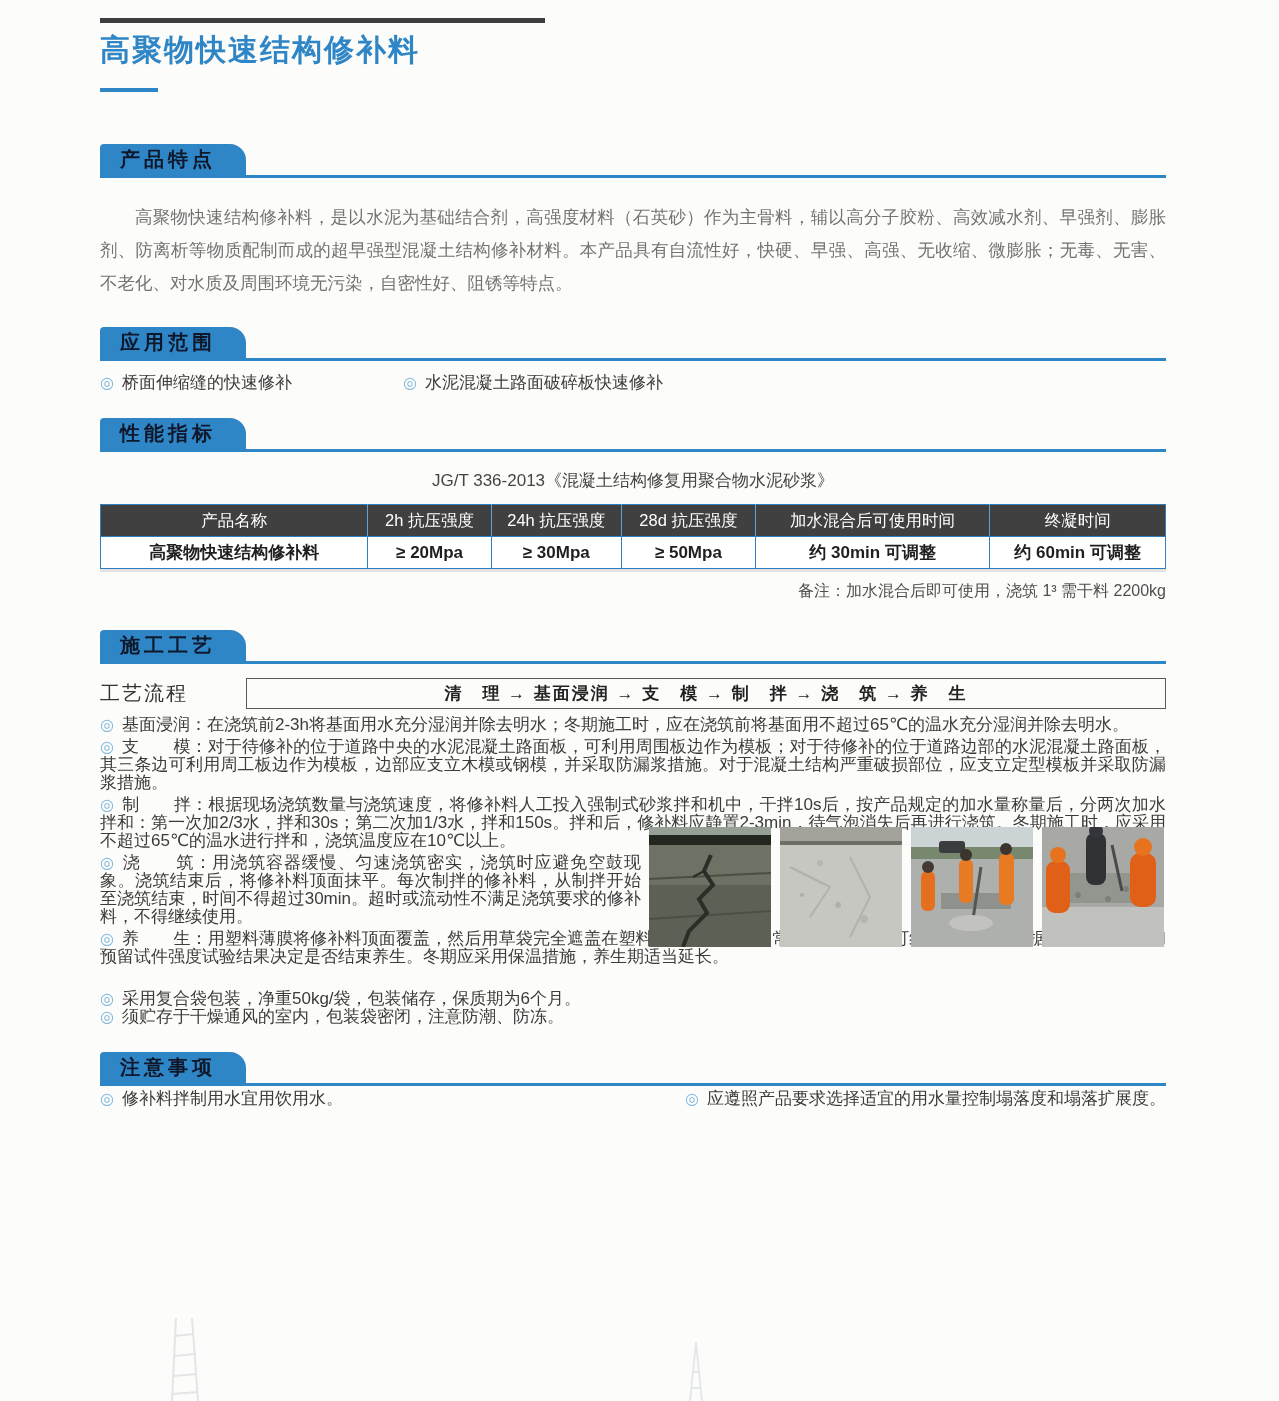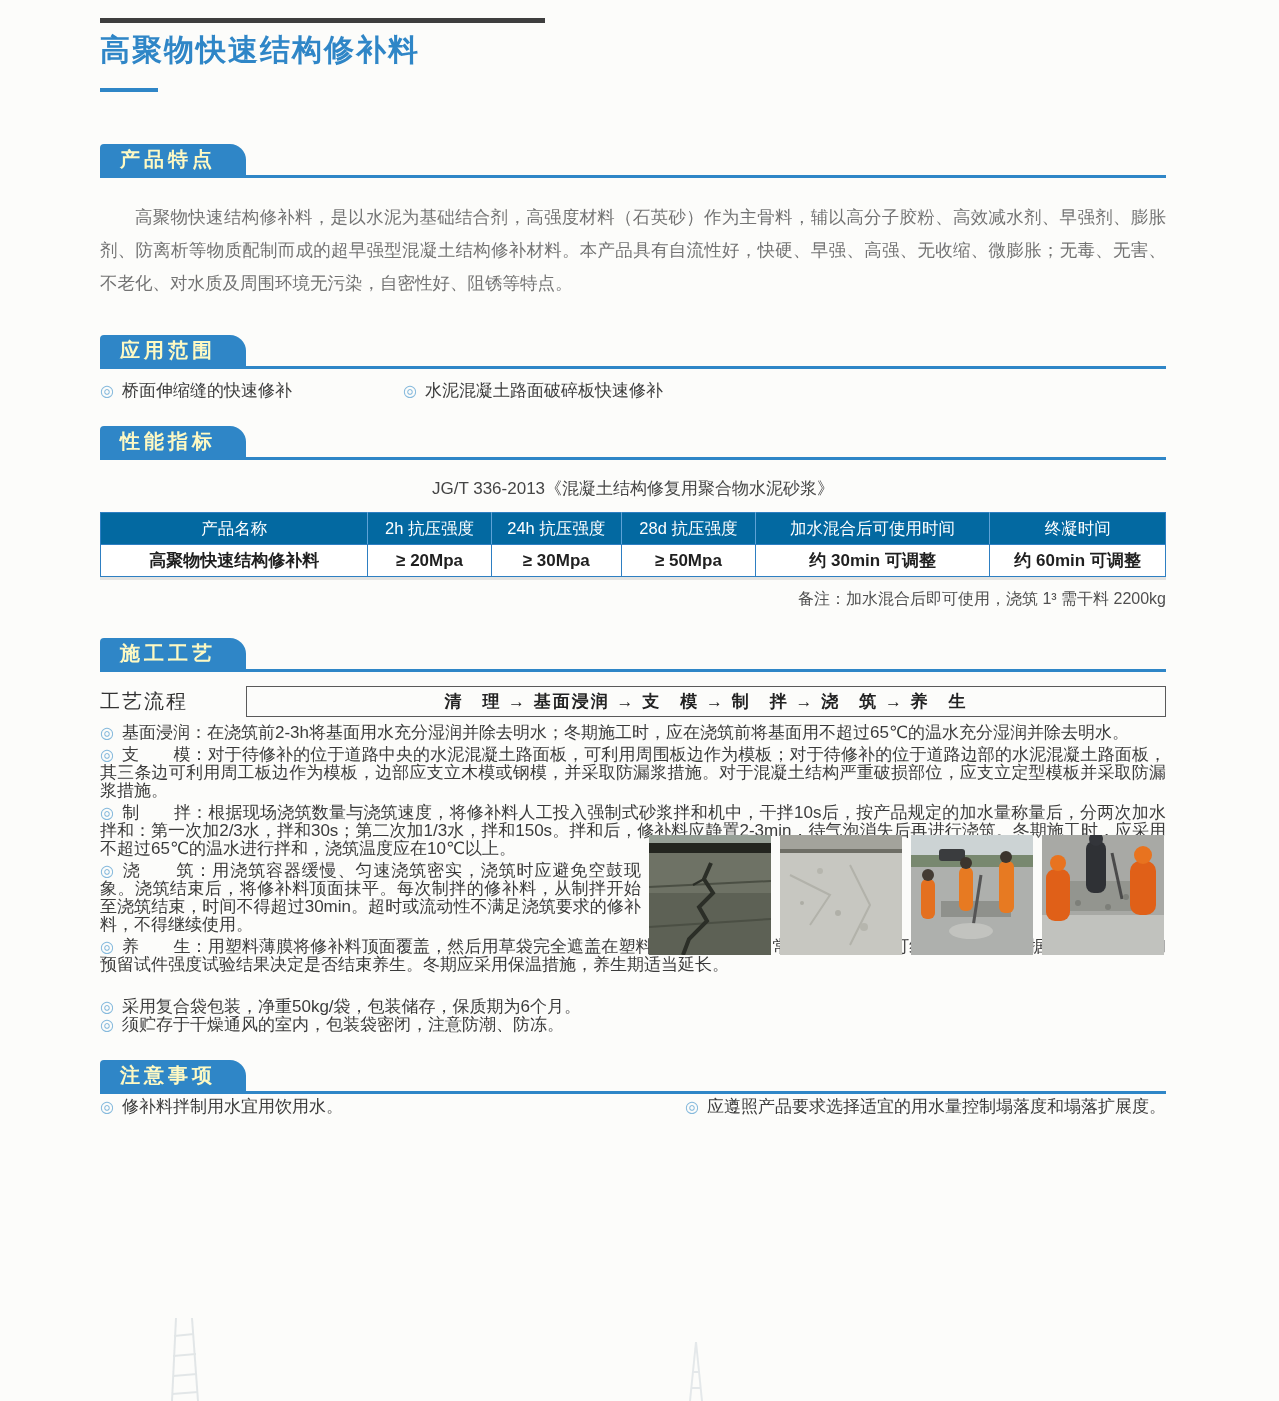--- a/index.html
+++ b/index.html
@@ -22,28 +22,28 @@
     margin: 14px 0 0 0;
     font-size: 30px; line-height: 36px; font-weight: bold;
     color: #2f86c7; letter-spacing: 2px;
   }
   .title-underline { width: 58px; height: 4px; background: #2f86c7; margin-top: 20px; }
 
   section { display: block; }
   .sec-head { border-bottom: 3px solid #2f86c7; height: 31px; margin-top: 0; }
   .sec-tab {
     display: inline-block; height: 31px; line-height: 31px;
-    background: #2f86c7; color: #fef9c3;
+    background: #2f86c7; color: #0f172a;
     font-size: 20px; font-weight: bold; letter-spacing: 4px;
     padding: 0 30px 0 20px;
     border-radius: 4px 16px 0 0;
   }
 
   .m-features { margin-top: 52px; }
-  .m-application { margin-top: 35px; }
+  .m-application { margin-top: 27px; }
   .m-performance { margin-top: 26px; }
   .m-construction { margin-top: 28px; }
   .m-packaging { margin-top: 24px; }
   .m-notes { margin-top: 26px; }
 
   .para {
     margin: 23px 0 0 0;
     font-size: 17.5px; line-height: 33px;
     text-align: justify; text-indent: 2em; color: #737373;
   }
@@ -54,21 +54,21 @@
   .app-row { display: flex; margin-top: 13px; }
   .app-row .bullet-item:first-child { width: 303px; }
 
   .std-caption { margin-top: 17px; text-align: center; font-size: 17px; color: #454545; }
 
   table.perf {
     width: 100%; border-collapse: collapse; margin-top: 12px;
     table-layout: fixed;
   }
   table.perf th {
-    background: #0369a1; color: #fff; font-weight: normal;
+    background: #404040; color: #fff; font-weight: normal;
     font-size: 16.5px; height: 31px; padding: 0;
     border: 1px solid #2e7fc2; border-right: 1px solid #5ea2d6;
   }
   table.perf th:last-child { border-right: 1px solid #2e7fc2; }
   table.perf td {
     background: #fff; color: #1f1f1f; font-weight: bold;
     font-size: 17px; height: 31px; text-align: center; padding: 0;
     border: 1px solid #2e7fc2; border-top: none;
   }
   table.perf { box-shadow: 0 3px 0 rgba(150,150,150,.25); }

